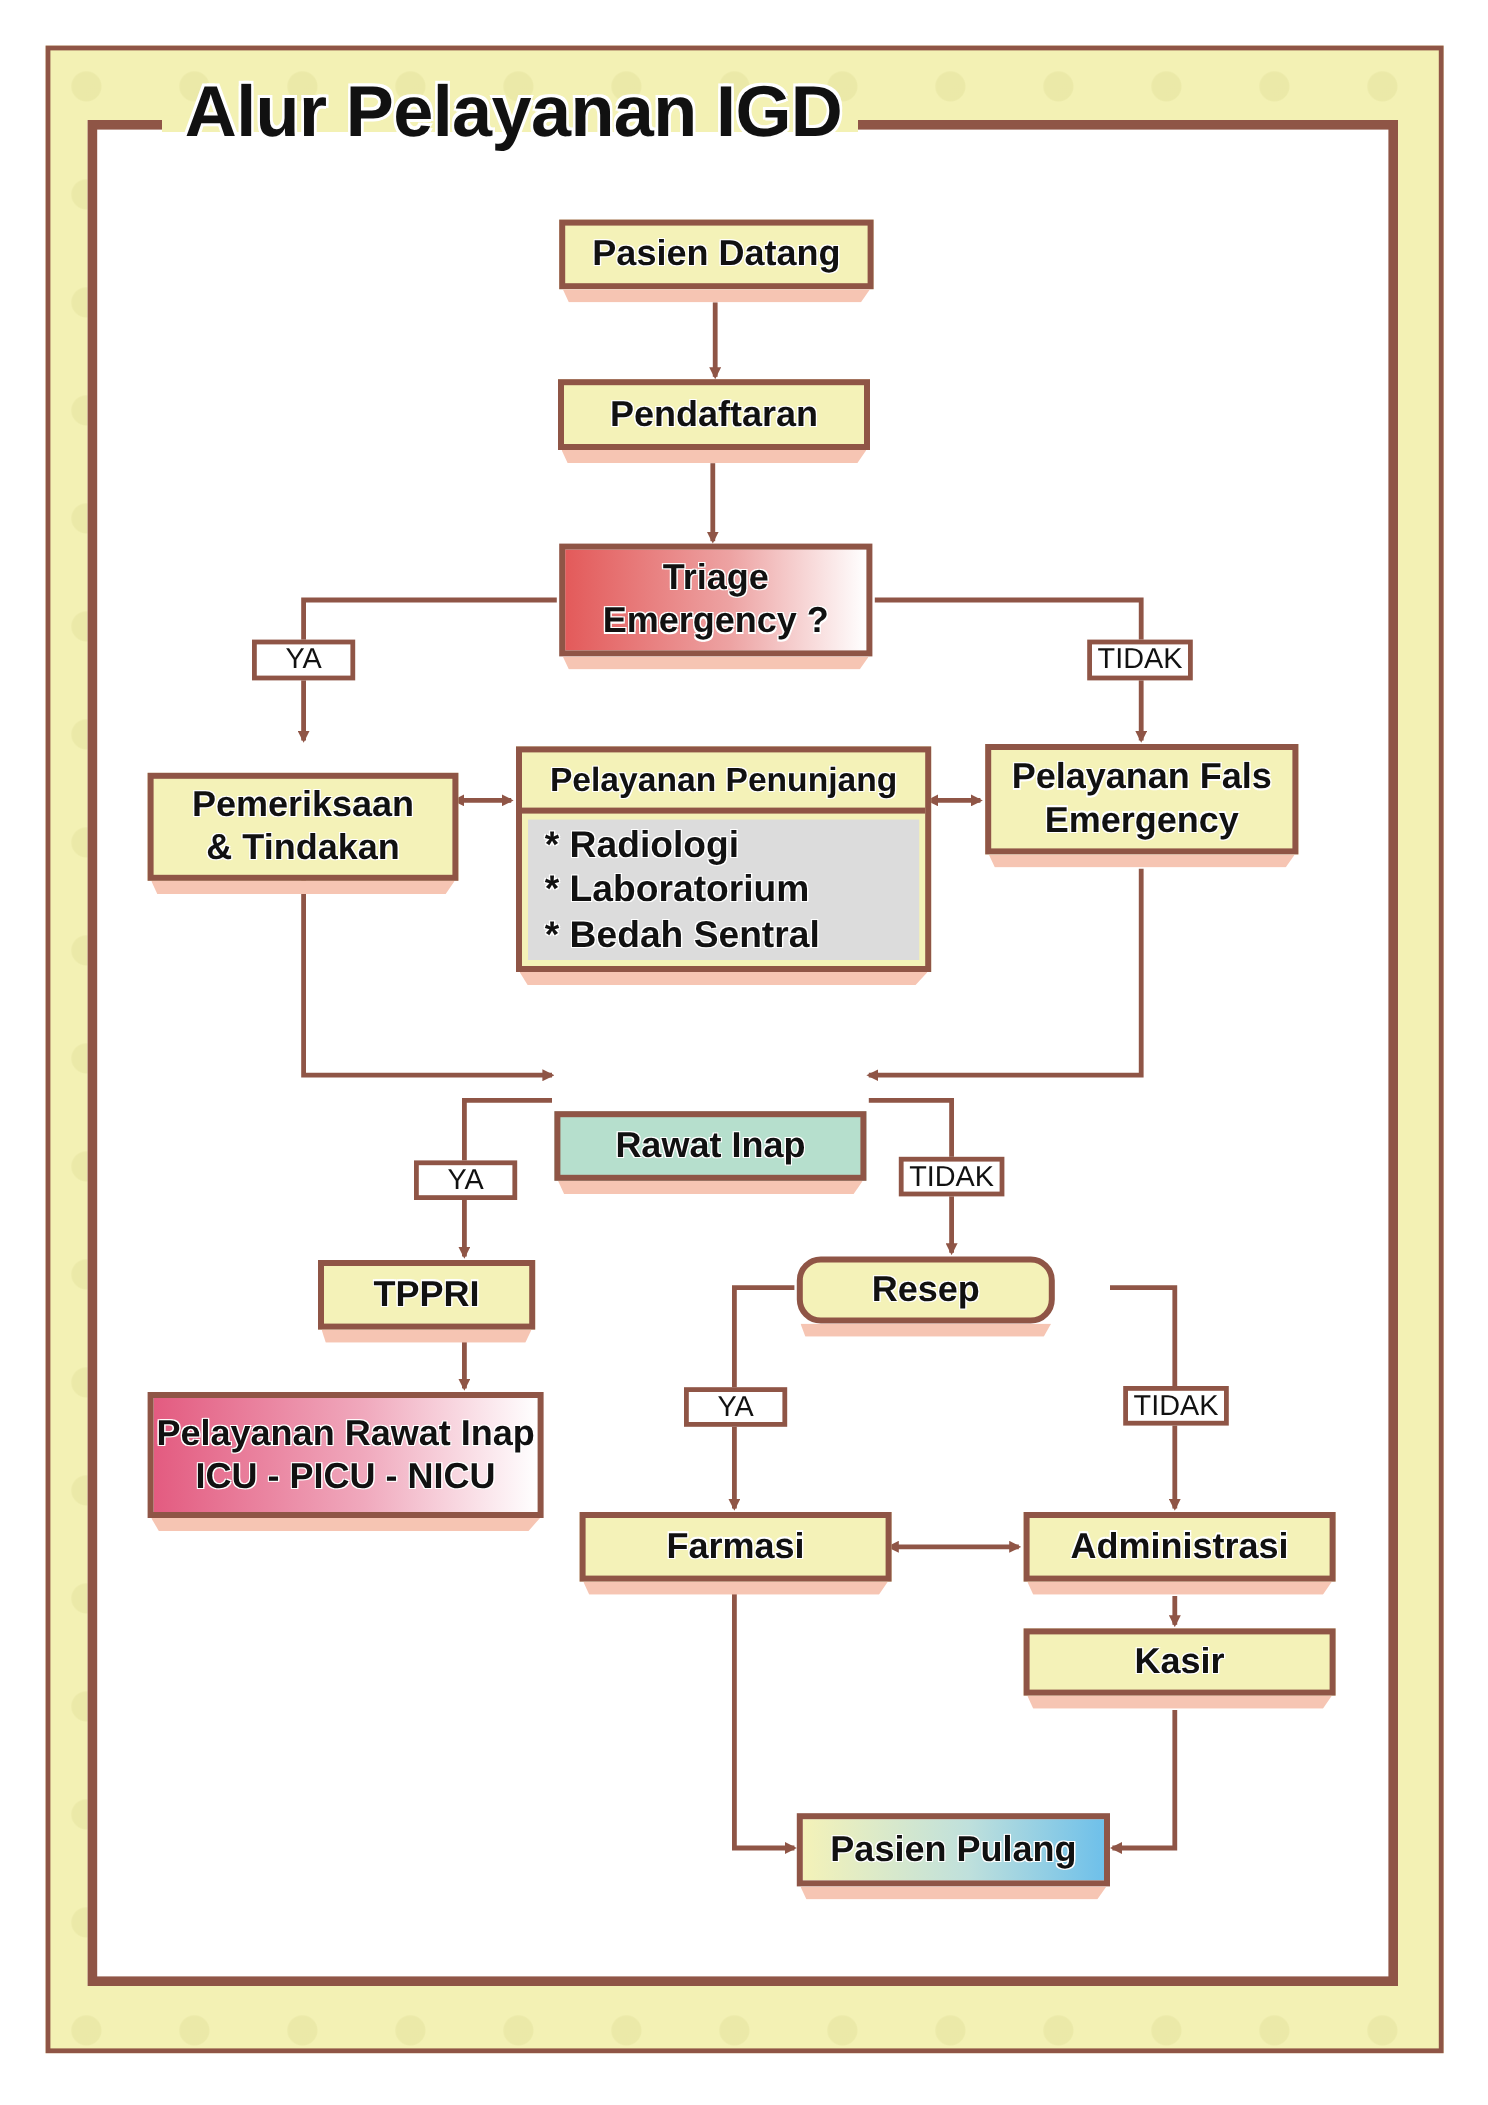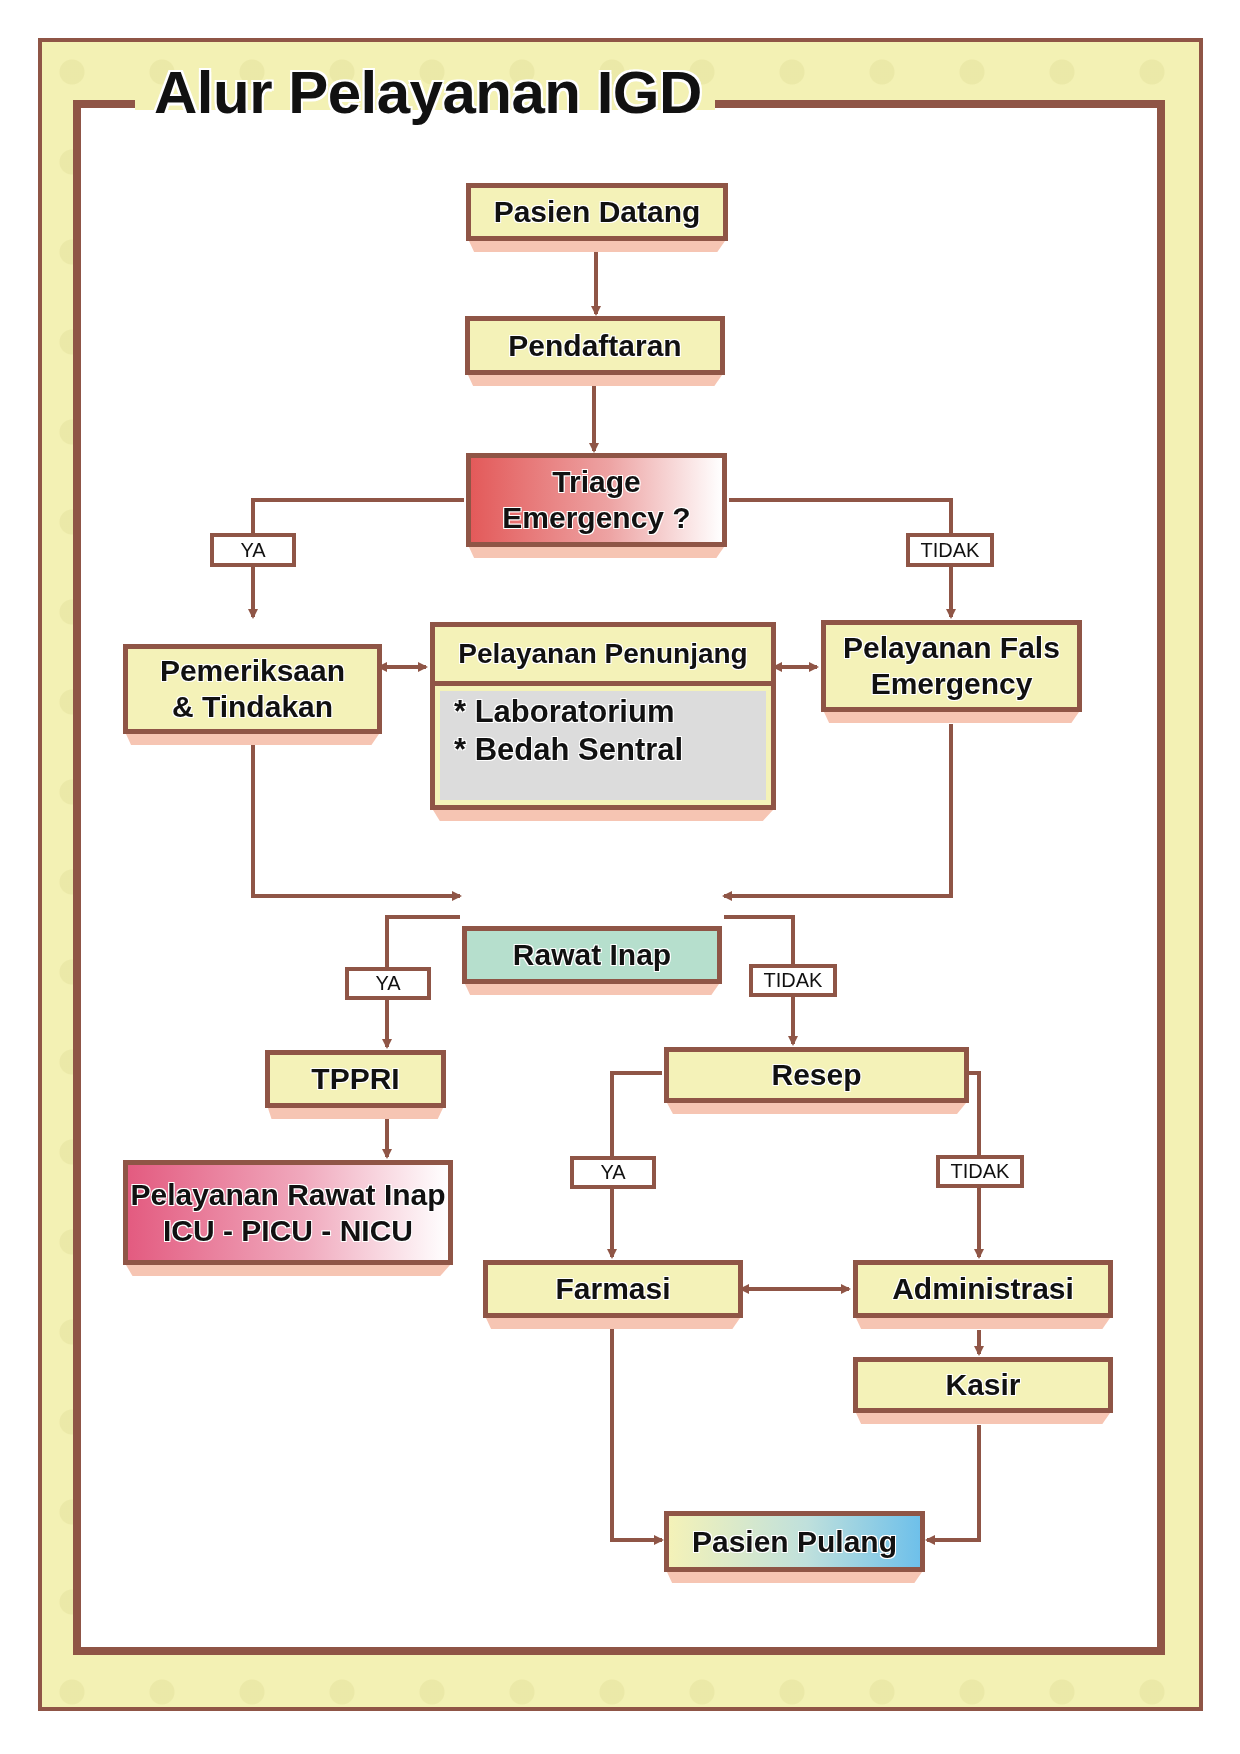--- a/index.html
+++ b/index.html
@@ -16,21 +16,21 @@
            text-shadow: 2px 2px 0 #fff, -2px -2px 0 #fff, 2px -2px 0 #fff, -2px 2px 0 #fff, 0 3px 0 #fff; }
   .title-gap { position:absolute; left:135px; top:96px; width:580px; height:14px; background:#f3f1b4; }
   svg.lines { position:absolute; left:0; top:0; }
   .box { position:absolute; box-sizing:border-box; border:5px solid #8f5546; background:#f4f2b8;
          display:flex; flex-direction:column; justify-content:center; align-items:center;
          text-align:center; color:#111; line-height:1.2;font-weight:bold; }
   .box::after { content:""; position:absolute; left:-2px; right:-2px; bottom:-16px; height:11px;
                 background:#f6c5b3; clip-path:polygon(0 0,100% 0,97% 100%,2% 100%); }
   .box .t { text-shadow: 1px 1px 0 #fff, -1px -1px 0 #fff, 1px -1px 0 #fff, -1px 1px 0 #fff; }
   .lbl { position:absolute; box-sizing:border-box; border:4px solid #8f5546; background:#fff;
-         display:flex; justify-content:center; align-items:center; font-size:20px; color:#111; }
+         display:flex; justify-content:center; align-items:center; font-size:24px; color:#111; }
   .f30 { font-size:30px; }
   .b { font-weight:bold; }
   .triage { background:linear-gradient(90deg,#e35a5a 0%,#eda3a3 55%,#ffffff 100%); }
   .rawat { background:#b6dfcd; }
   .icu { background:linear-gradient(90deg,#e35b80 0%,#f0a9bd 55%,#ffffff 100%); }
   .pulang { background:linear-gradient(90deg,#f4f2b8 0%,#bfe0dc 55%,#6ec0ea 100%); }
   .penunjang { background:#f4f2b8; justify-content:flex-start; }
   .pen-head { width:100%; height:54px; display:flex; align-items:center; justify-content:center;
               border-bottom:5px solid #8f5546; box-sizing:content-box; font-size:28px; }
   .pen-list { flex:1; width:calc(100% - 10px); margin:5px; background:#dcdcdc; text-align:left;
@@ -93,20 +93,21 @@
 <div class="box f30" style="left:123px;top:644px;width:259px;height:90px;">
   <span class="t">Pemeriksaan</span>
   <span class="t">&amp; Tindakan</span>
 </div>
 
 <div class="box penunjang" style="left:430px;top:622px;width:346px;height:188px;">
   <div class="pen-head">
     <span class="t">Pelayanan Penunjang</span>
   </div>
   <div class="pen-list">
+    <div class="t">* Radiologi</div>
     <div class="t">* Laboratorium</div>
     <div class="t">* Bedah Sentral</div>
   </div>
 </div>
 
 <div class="box f30" style="left:821px;top:620px;width:261px;height:92px;">
   <span class="t">Pelayanan Fals</span>
   <span class="t">Emergency</span>
 </div>
 
@@ -119,21 +120,21 @@
 
 <div class="box f30 b" style="left:265px;top:1050px;width:181px;height:58px;">
   <span class="t">TPPRI</span>
 </div>
 
 <div class="box icu b" style="left:123px;top:1160px;width:330px;height:105px;font-size:30px;">
   <span class="t">Pelayanan Rawat Inap</span>
   <span class="t">ICU - PICU - NICU</span>
 </div>
 
-<div class="box f30 b" style="left:664px;top:1047px;width:305px;height:56px;">
+<div class="box f30 b" style="left:664px;top:1047px;width:215px;height:56px;border-radius:20px;">
   <span class="t">Resep</span>
 </div>
 
 <div class="lbl" style="left:570px;top:1156px;width:86px;height:33px;">YA</div>
 <div class="lbl" style="left:936px;top:1155px;width:88px;height:33px;">TIDAK</div>
 
 <div class="box f30 b" style="left:483px;top:1260px;width:260px;height:58px;">
   <span class="t">Farmasi</span>
 </div>
 <div class="box f30 b" style="left:853px;top:1260px;width:260px;height:58px;">

